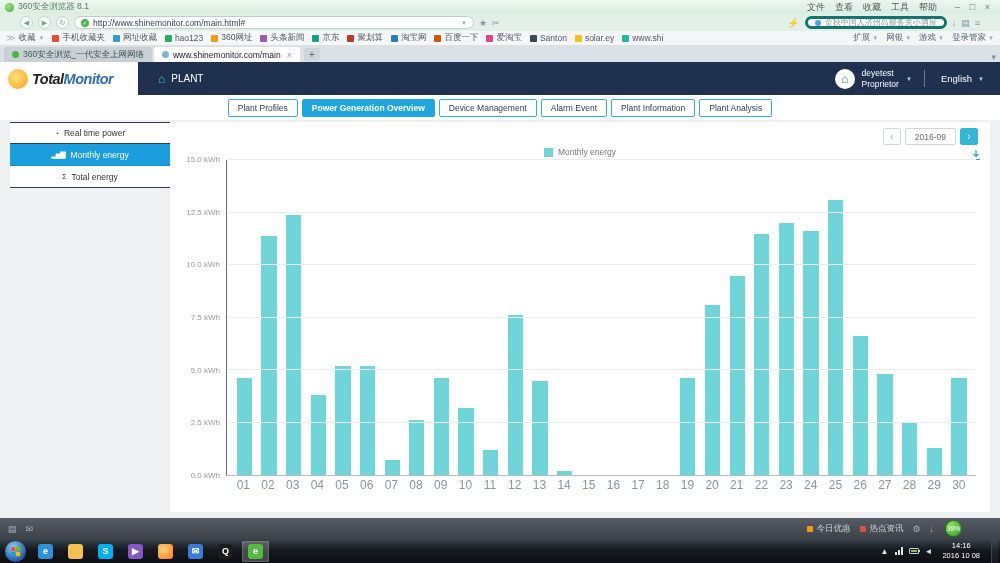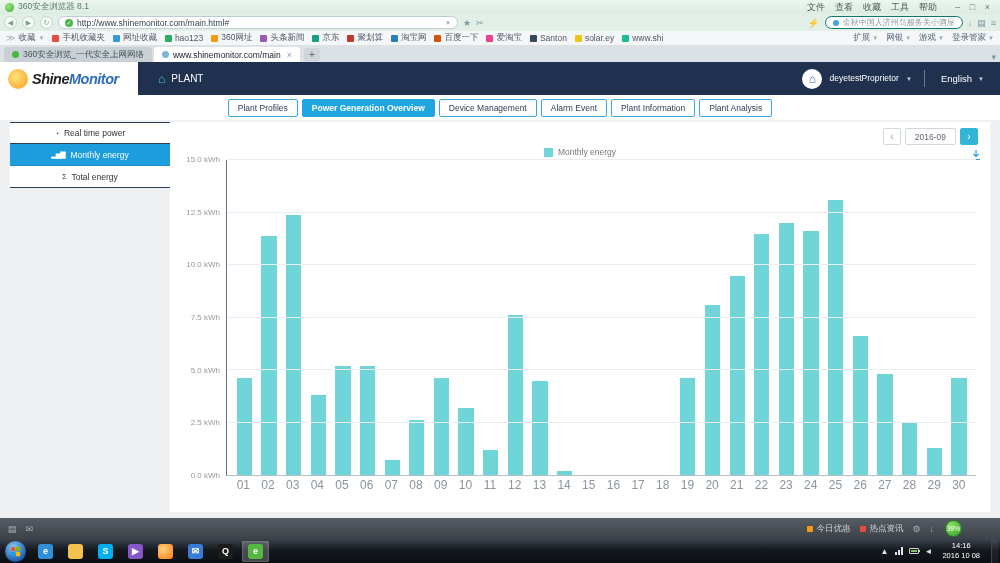--- a/index.html
+++ b/index.html
@@ -10,27 +10,27 @@
 
 .titlebar{height:14px;background:linear-gradient(#ecf6ee,#dcecе1);background:linear-gradient(#ecf6ee,#dcece1);display:flex;align-items:center;padding:0 5px;font-size:9px;color:#4a5a52;flex:0 0 auto}
 .b-logo{width:9px;height:9px;border-radius:50%;background:radial-gradient(circle at 35% 35%,#9fe08a,#3fae2a);margin-right:4px;flex:0 0 auto}
 .titlebar .title{font-size:8.5px;color:#587a68;white-space:nowrap}
 .flexsp{flex:1}
 .menu-item{margin:16px 5px;cursor:default;white-space:nowrap}
 .winbtns{display:flex;margin-left:8px}
 .winbtn{width:15px;text-align:center;font-size:9px;color:#678;line-height:12px}
 
 
-.urlbar{height:17px;background:#e2efe6;display:flex;align-items:center;padding:0 4px;gap:5px;flex:0 0 auto}
+.urlbar{height:17px;background:#e2efe6;display:flex;align-items:center;padding:0 20px;gap:5px;flex:0 0 auto}
 .navbtn{width:13px;height:13px;border-radius:50%;background:#f6faf7;border:1px solid #c2d4c8;color:#79a08a;font-size:7px;display:flex;align-items:center;justify-content:center;flex:0 0 auto}
 .urlbox{width:400px;height:13px;background:#fff;border:1px solid #bccdd6;border-radius:7px;display:flex;align-items:center;padding:0 6px;gap:4px;font-size:8.5px;color:#345;flex:0 0 auto}
 .shield{width:8px;height:8px;border-radius:50%;background:#49b84a;color:#fff;font-size:6px;line-height:8px;text-align:center;flex:0 0 auto}
 .urltext{flex:1;white-space:nowrap;overflow:hidden}
 .smallico{font-size:9px;color:#7a96a8;white-space:nowrap}
-.promo{height:13px;background:#fff;border:1px solid #0f766e;border-radius:7px;display:flex;align-items:center;gap:4px;padding:0 7px;font-size:8px;color:#8a97a0;white-space:nowrap}
+.promo{height:13px;background:#fff;border:3px solid #0f766e;border-radius:7px;display:flex;align-items:center;gap:4px;padding:0 7px;font-size:8px;color:#8a97a0;white-space:nowrap}
 .dot-blue{width:6px;height:6px;border-radius:50%;background:#4aa3e0}
 
 
 .bookmarks{height:15px;background:#f4f6f7;border-bottom:1px solid #dde1e4;display:flex;align-items:center;padding:0 6px;font-size:8.5px;color:#556;gap:8px;flex:0 0 auto;white-space:nowrap;overflow:hidden}
 .bm-item{display:flex;align-items:center;gap:3px;cursor:default}
 .favicon{width:7px;height:7px;border-radius:1px;display:inline-block}
 .bm-tool{display:flex;align-items:center;gap:2px;color:#567}
 .caret{font-size:6px;color:#9ab}
 .bmlist,.bmtools{display:flex;gap:8px;align-items:center}
 
@@ -48,21 +48,21 @@
 .appheader{height:33px;background:#20304f;display:flex;align-items:stretch;flex:0 0 auto}
 .logo{width:138px;background:#fff;display:flex;align-items:center;padding-left:8px;gap:4px;flex:0 0 auto}
 .sun{width:20px;height:20px;border-radius:50%;background:radial-gradient(circle at 40% 40%,#ffe27a,#ff9c1f);flex:0 0 auto}
 .logo-text{font-size:14.5px;font-weight:bold;font-style:italic;letter-spacing:-.5px;white-space:nowrap}
 .logo-shine{color:#222}
 .logo-monitor{color:#2e6cb8}
 .plantnav{display:flex;align-items:center;gap:6px;padding:0 20px;color:#fff;font-size:10px}
 .planticon{color:#39c7cd;font-size:12px}
 .userblock{display:flex;align-items:center;gap:7px;padding:0 12px}
 .avatar{width:20px;height:20px;border-radius:50%;background:#fff;color:#2e6cb8;font-size:12px;display:flex;align-items:center;justify-content:center}
-.usertext{display:flex;flex-direction:row;justify-content:flex-end;color:#fff;font-size:8.5px;line-height:1.25}
+.usertext{display:flex;flex-direction:column;justify-content:flex-end;color:#fff;font-size:8.5px;line-height:1.25}
 .hd-caret{color:#bcd;font-size:6px}
 .hd-div{width:1px;background:rgba(255,255,255,.35);margin:8px 0}
 .langblock{display:flex;align-items:center;gap:6px;padding:0 16px;color:#fff;font-size:9.5px}
 
 
 .apptabs{height:25px;background:#fff;display:flex;align-items:center;justify-content:center;gap:4px;flex:0 0 auto}
 .apptab{border:1px solid #35aadc;color:#2c3e50;background:#fff;font-size:8.5px;padding:3px 9px;border-radius:2px;cursor:default;white-space:nowrap}
 .apptab.active{background:#1fa6e0;border-color:#1fa6e0;color:#fff;font-weight:bold}
 
 
@@ -263,21 +263,21 @@
       </span>
     <span class="newtab">+</span>
     <span class="flexsp"></span>
     <span class="smallico">▾</span>
   </div>
 
   <div class="appheader">
     <div class="logo">
       <span class="sun"></span>
       <span class="logo-text">
-        <span class="logo-shine">Shine</span><span class="logo-monitor">Monitor</span>
+        <span class="logo-shine">Total</span><span class="logo-monitor">Monitor</span>
       </span>
     </div>
     <div class="plantnav">
       <span class="planticon">⌂</span>
       <span>PLANT</span>
     </div>
     <span class="flexsp"></span>
     <div class="userblock">
       <span class="avatar">⌂</span>
       <span class="usertext">

